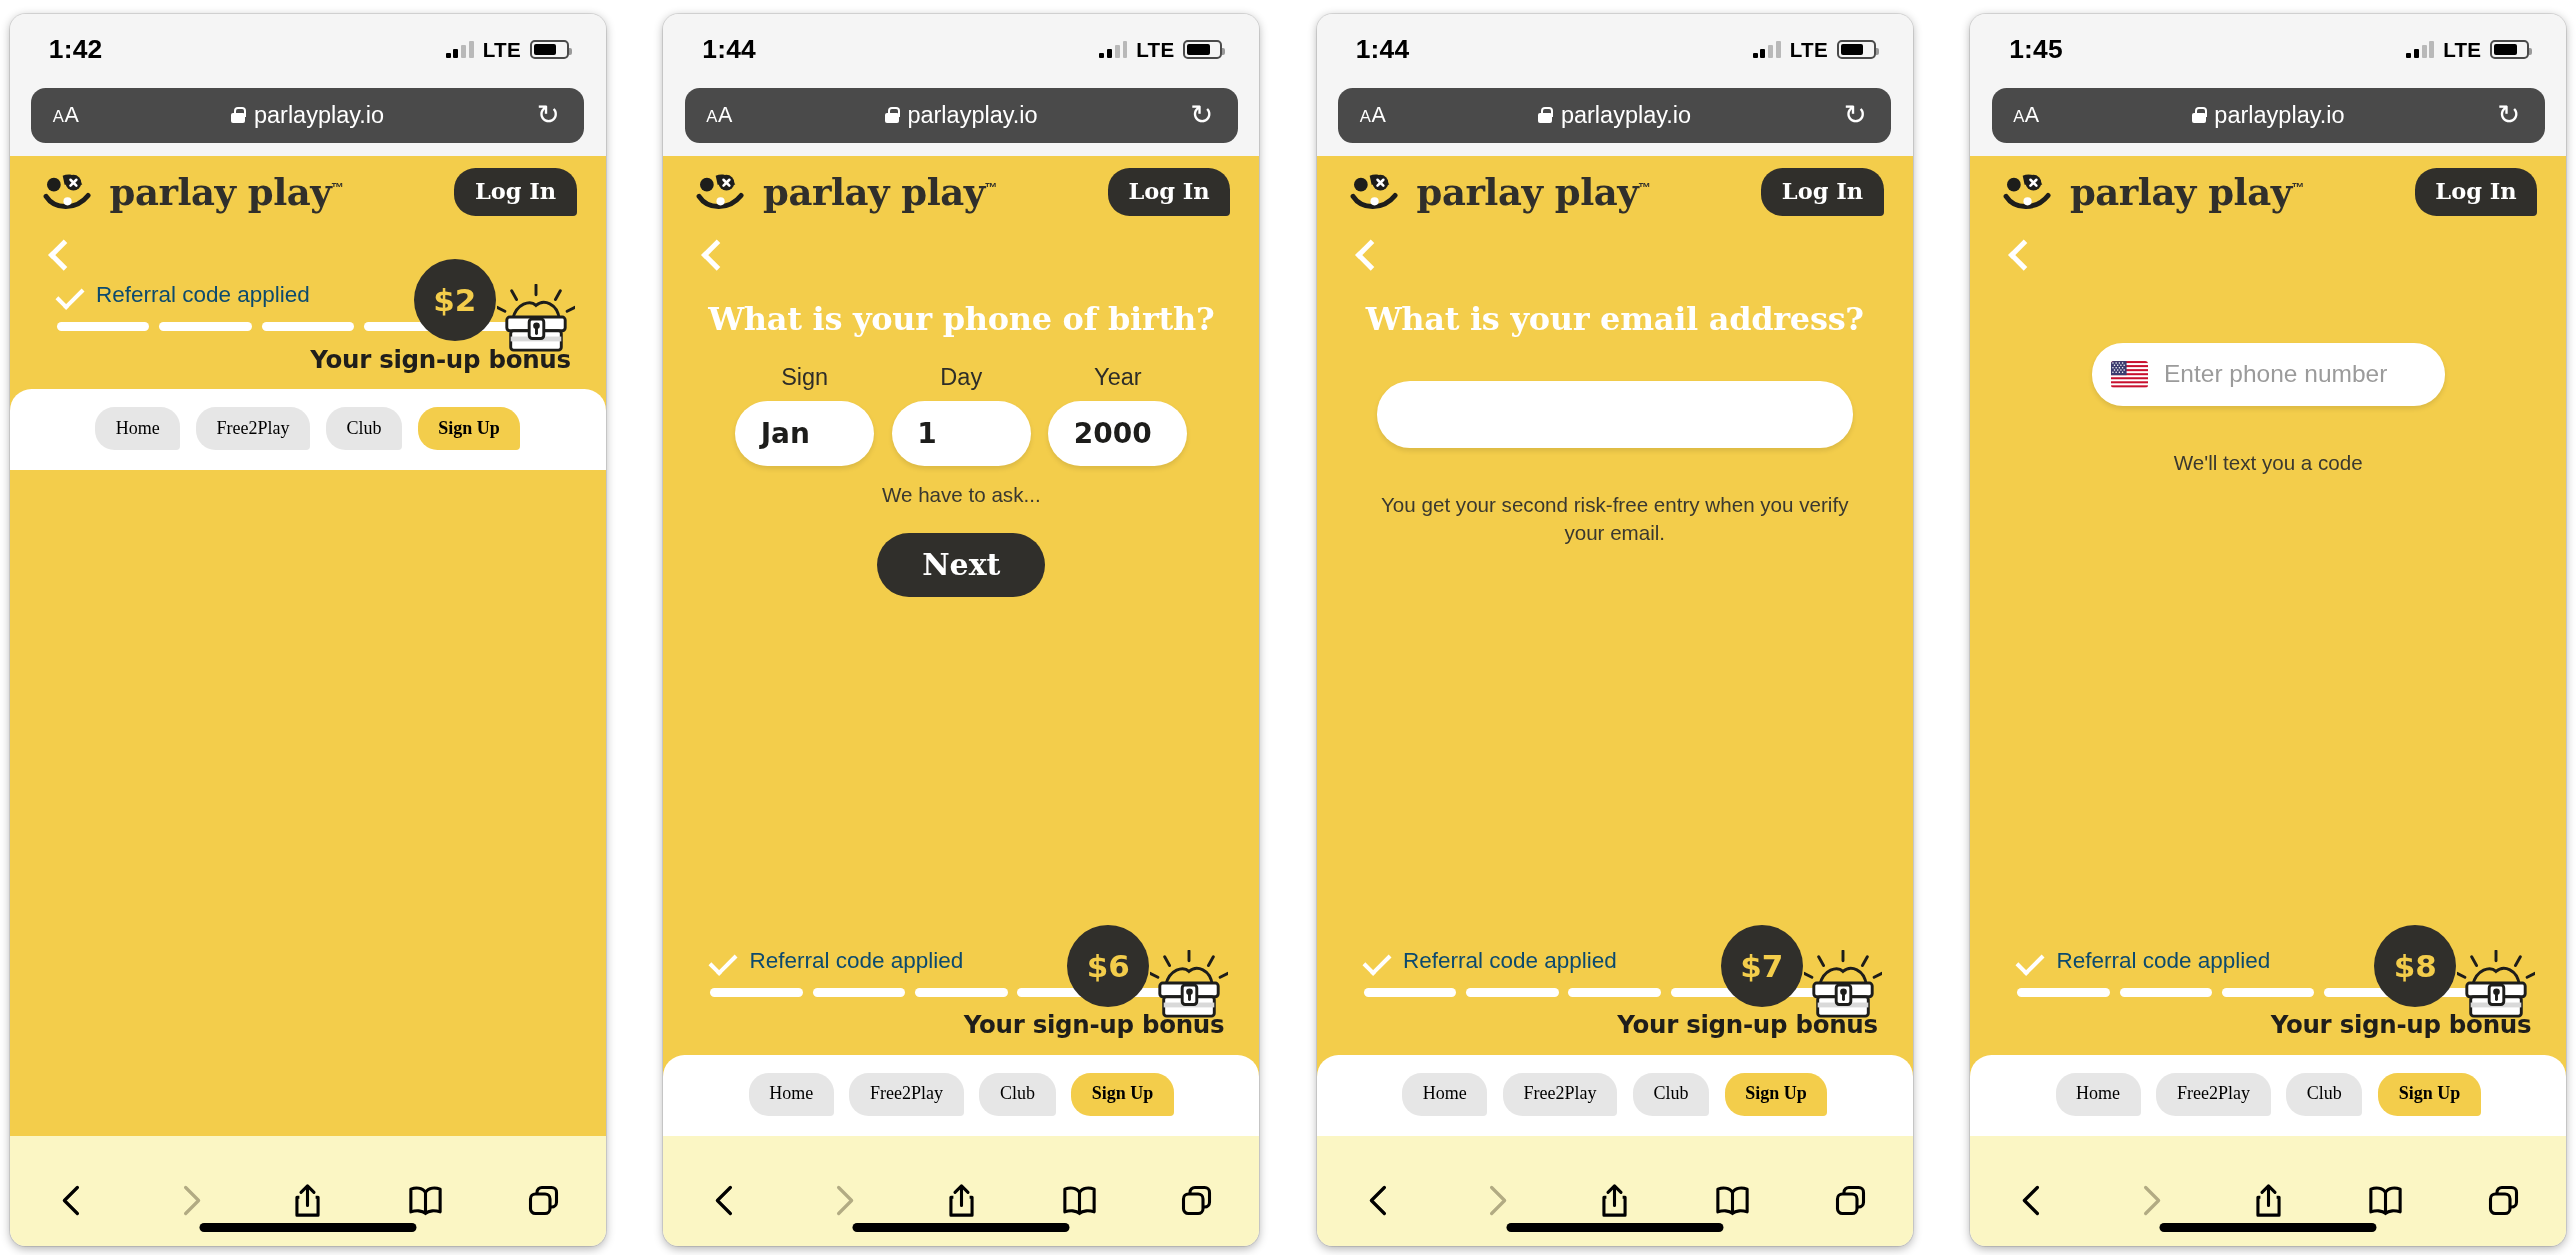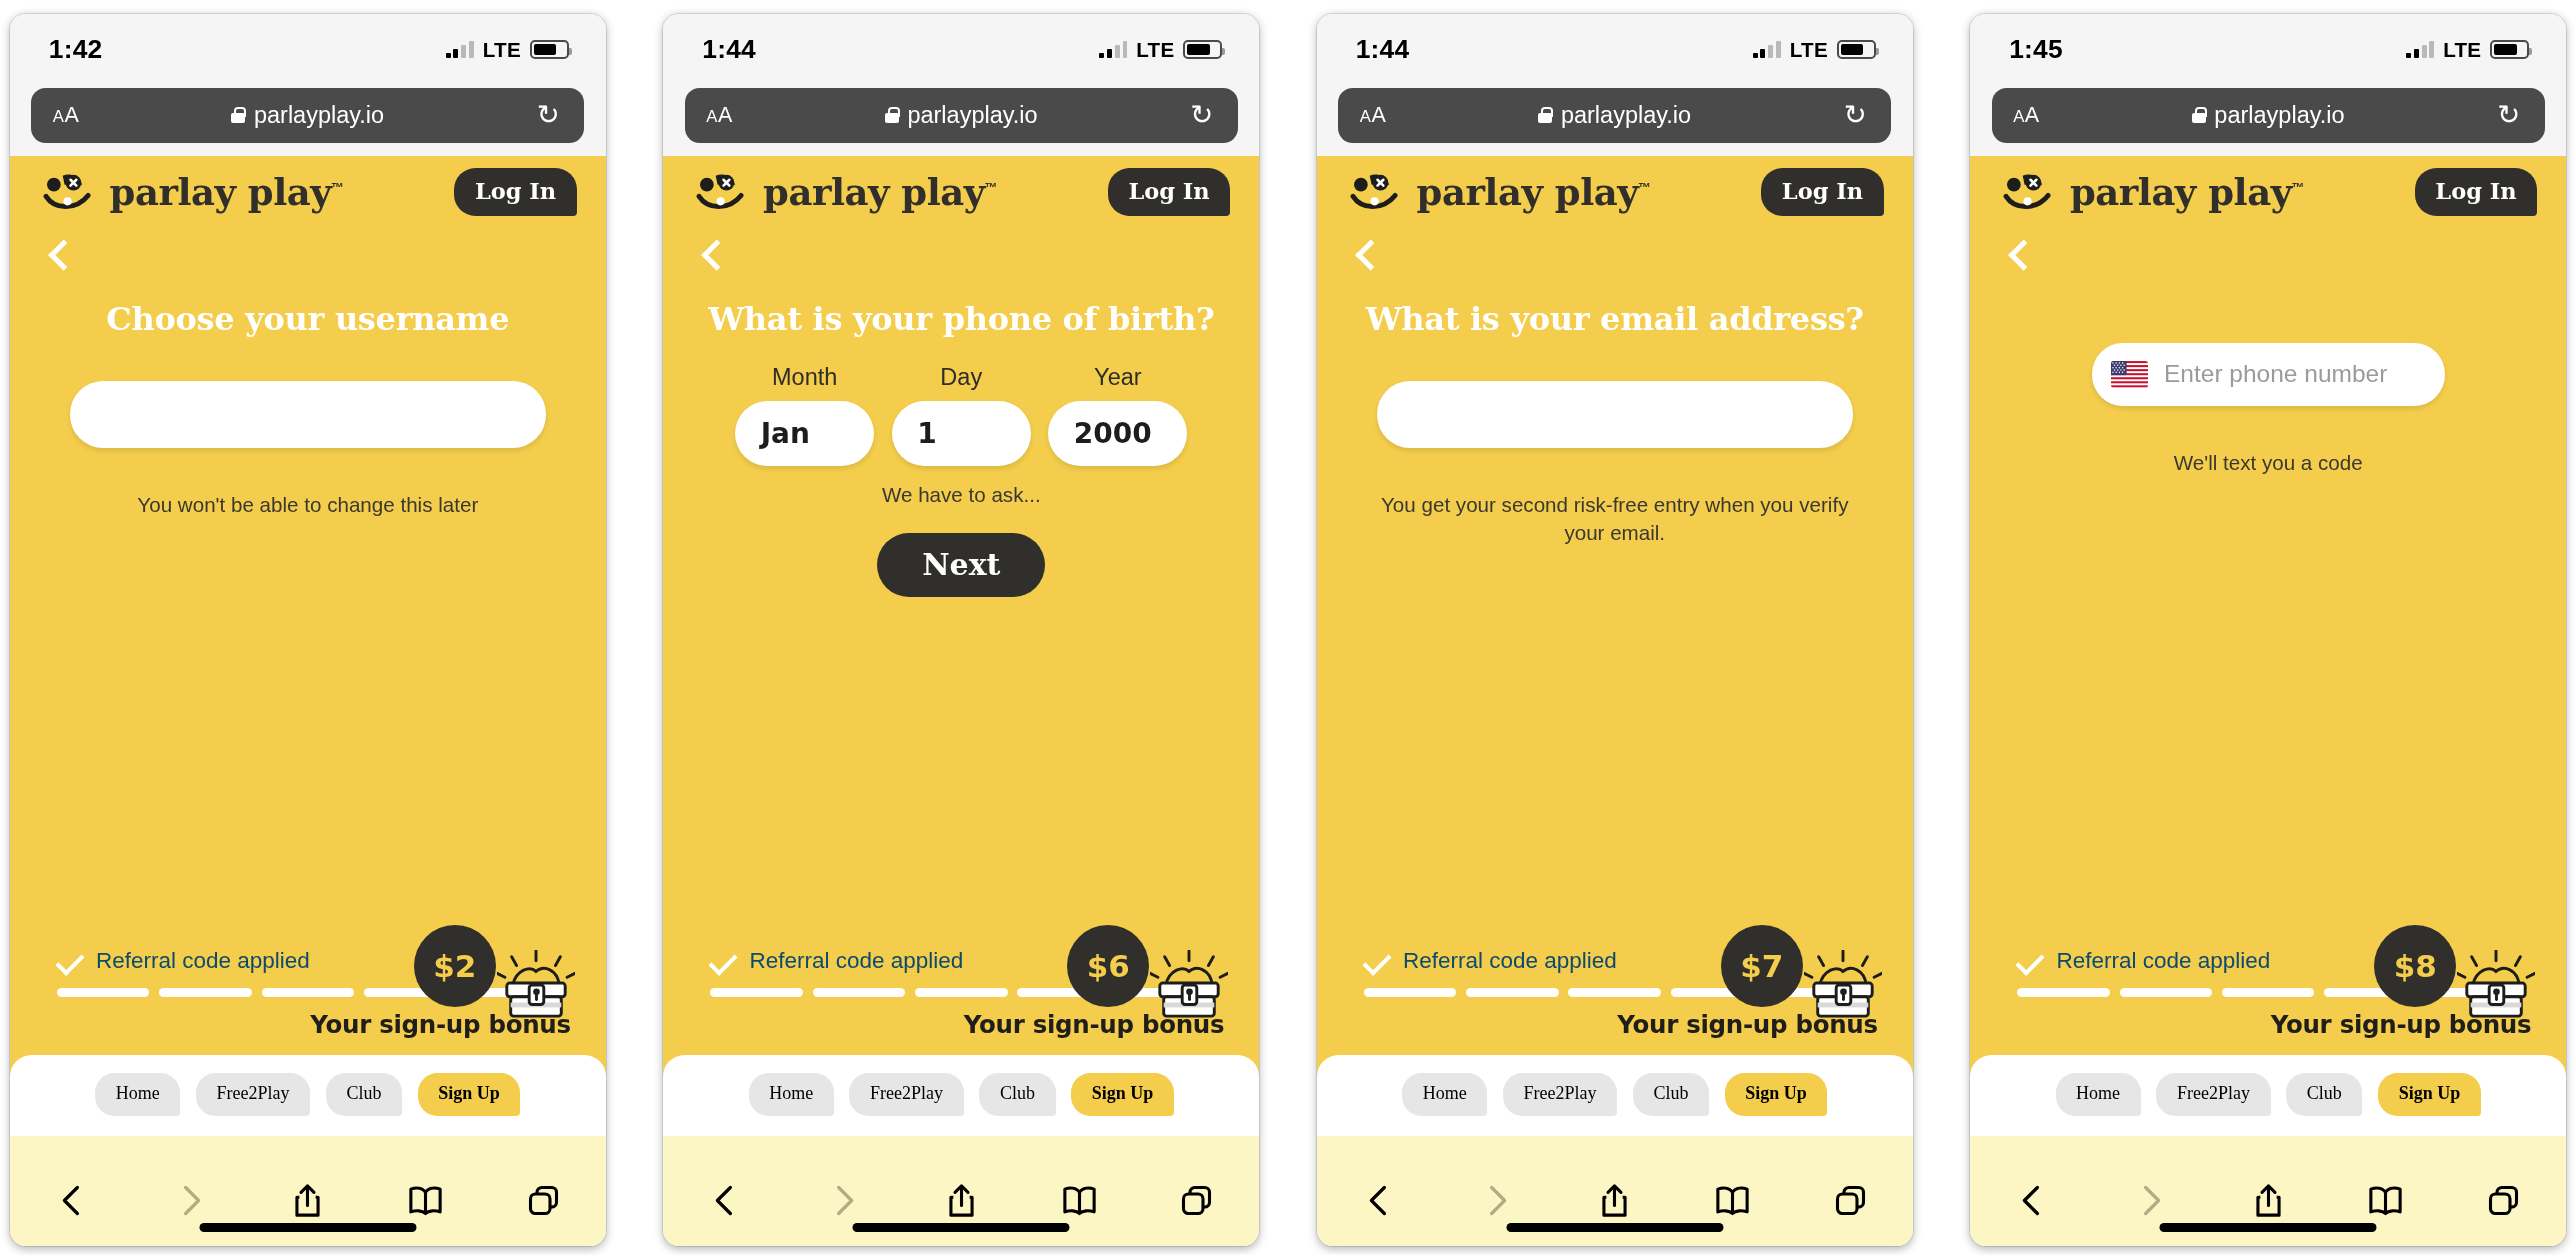--- a/index.html
+++ b/index.html
@@ -329,25 +329,20 @@
           </svg>
           <span class="logo-text"><span>parlay play</span><span class="tm">™</span></span>
         </div>
         <button class="login-btn">Log In</button>
       </div>
 
       <div class="backrow">
         <span class="back-chev"></span>
       </div>
 
-      <div class="screen-body">
-        <h1 class="q-title">Choose your username</h1>
-        <input class="text-input" type="text" placeholder="" style="">
-        <p class="helper">You won't be able to change this later</p>
-      </div>
 
       <div class="bonus">
         <div class="ref-row">
           <span class="check"></span>
           <span class="ref-text">Referral code applied</span>
         </div>
         <div class="progress">
             <i></i>
             <i></i>
             <i></i>
@@ -449,21 +444,21 @@
       </div>
 
       <div class="backrow">
         <span class="back-chev"></span>
       </div>
 
       <div class="screen-body">
         <h1 class="q-title">What is your phone of birth?</h1>
         <div class="dob-row">
           <div class="dob-group">
-            <span class="dob-label">Month</span>
+            <span class="dob-label">Sign</span>
             <div class="dob-field w-month">Jan</div>
           </div>
           <div class="dob-group">
             <span class="dob-label">Day</span>
             <div class="dob-field w-day">1</div>
           </div>
           <div class="dob-group">
             <span class="dob-label">Year</span>
             <div class="dob-field w-year">2000</div>
           </div>

